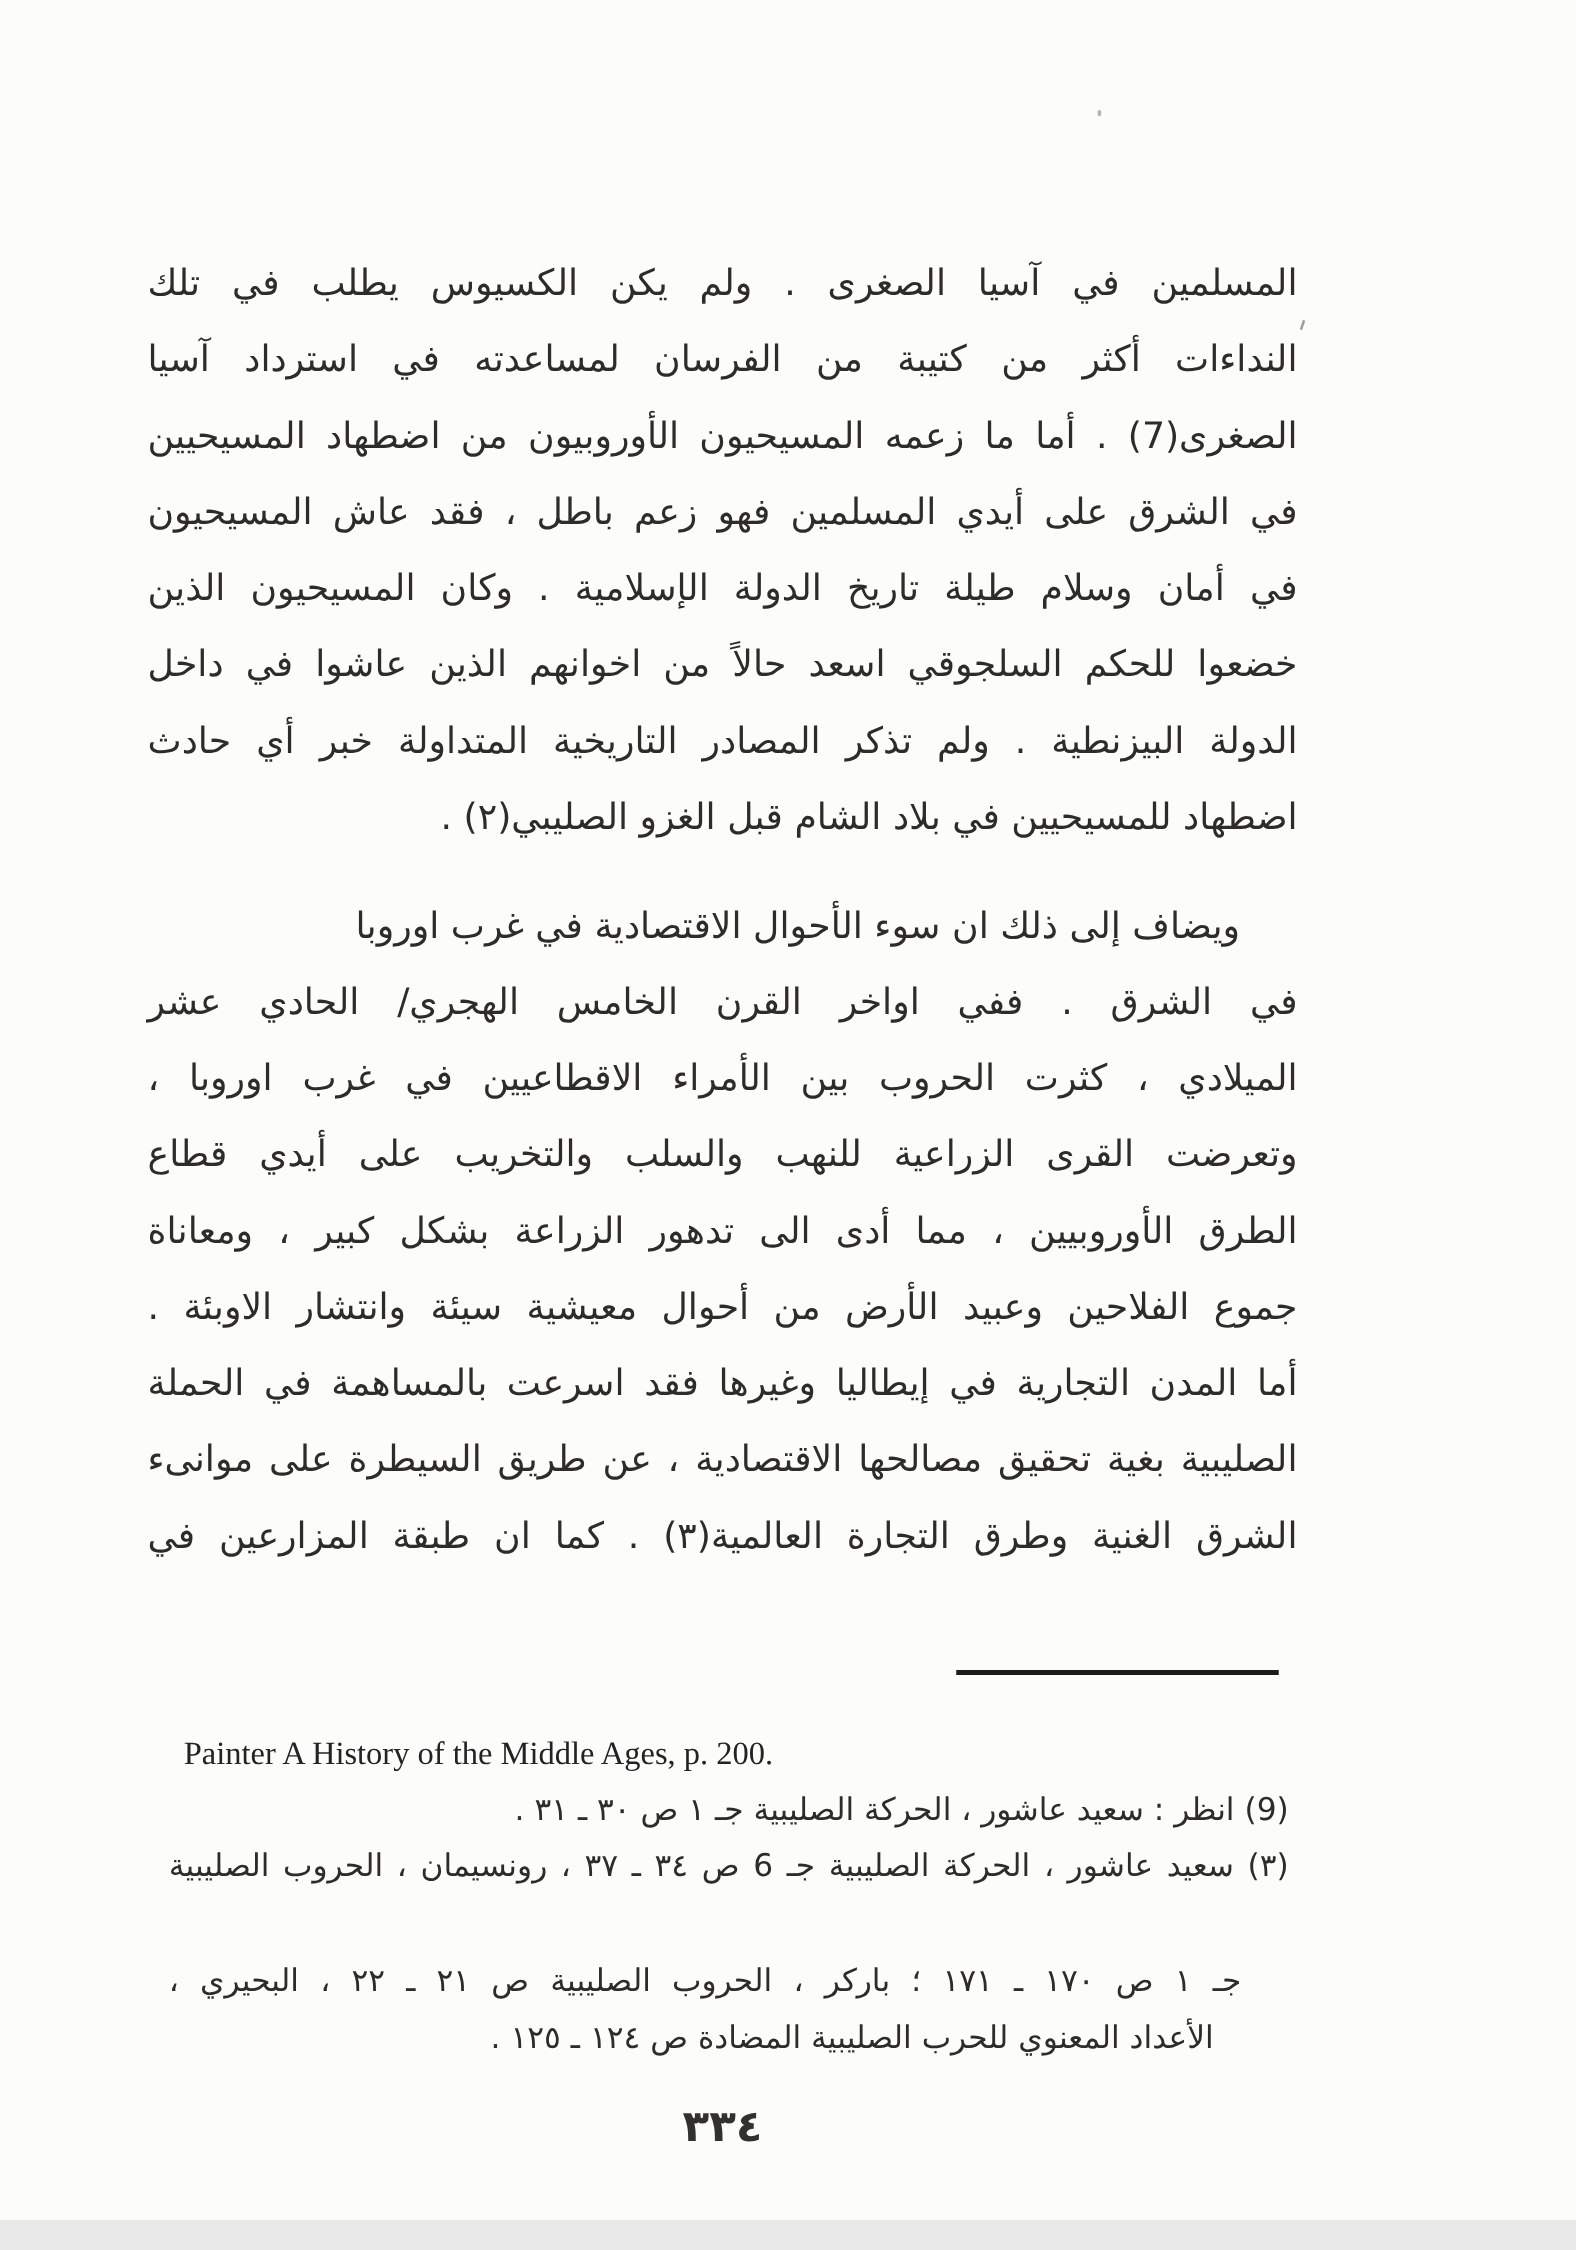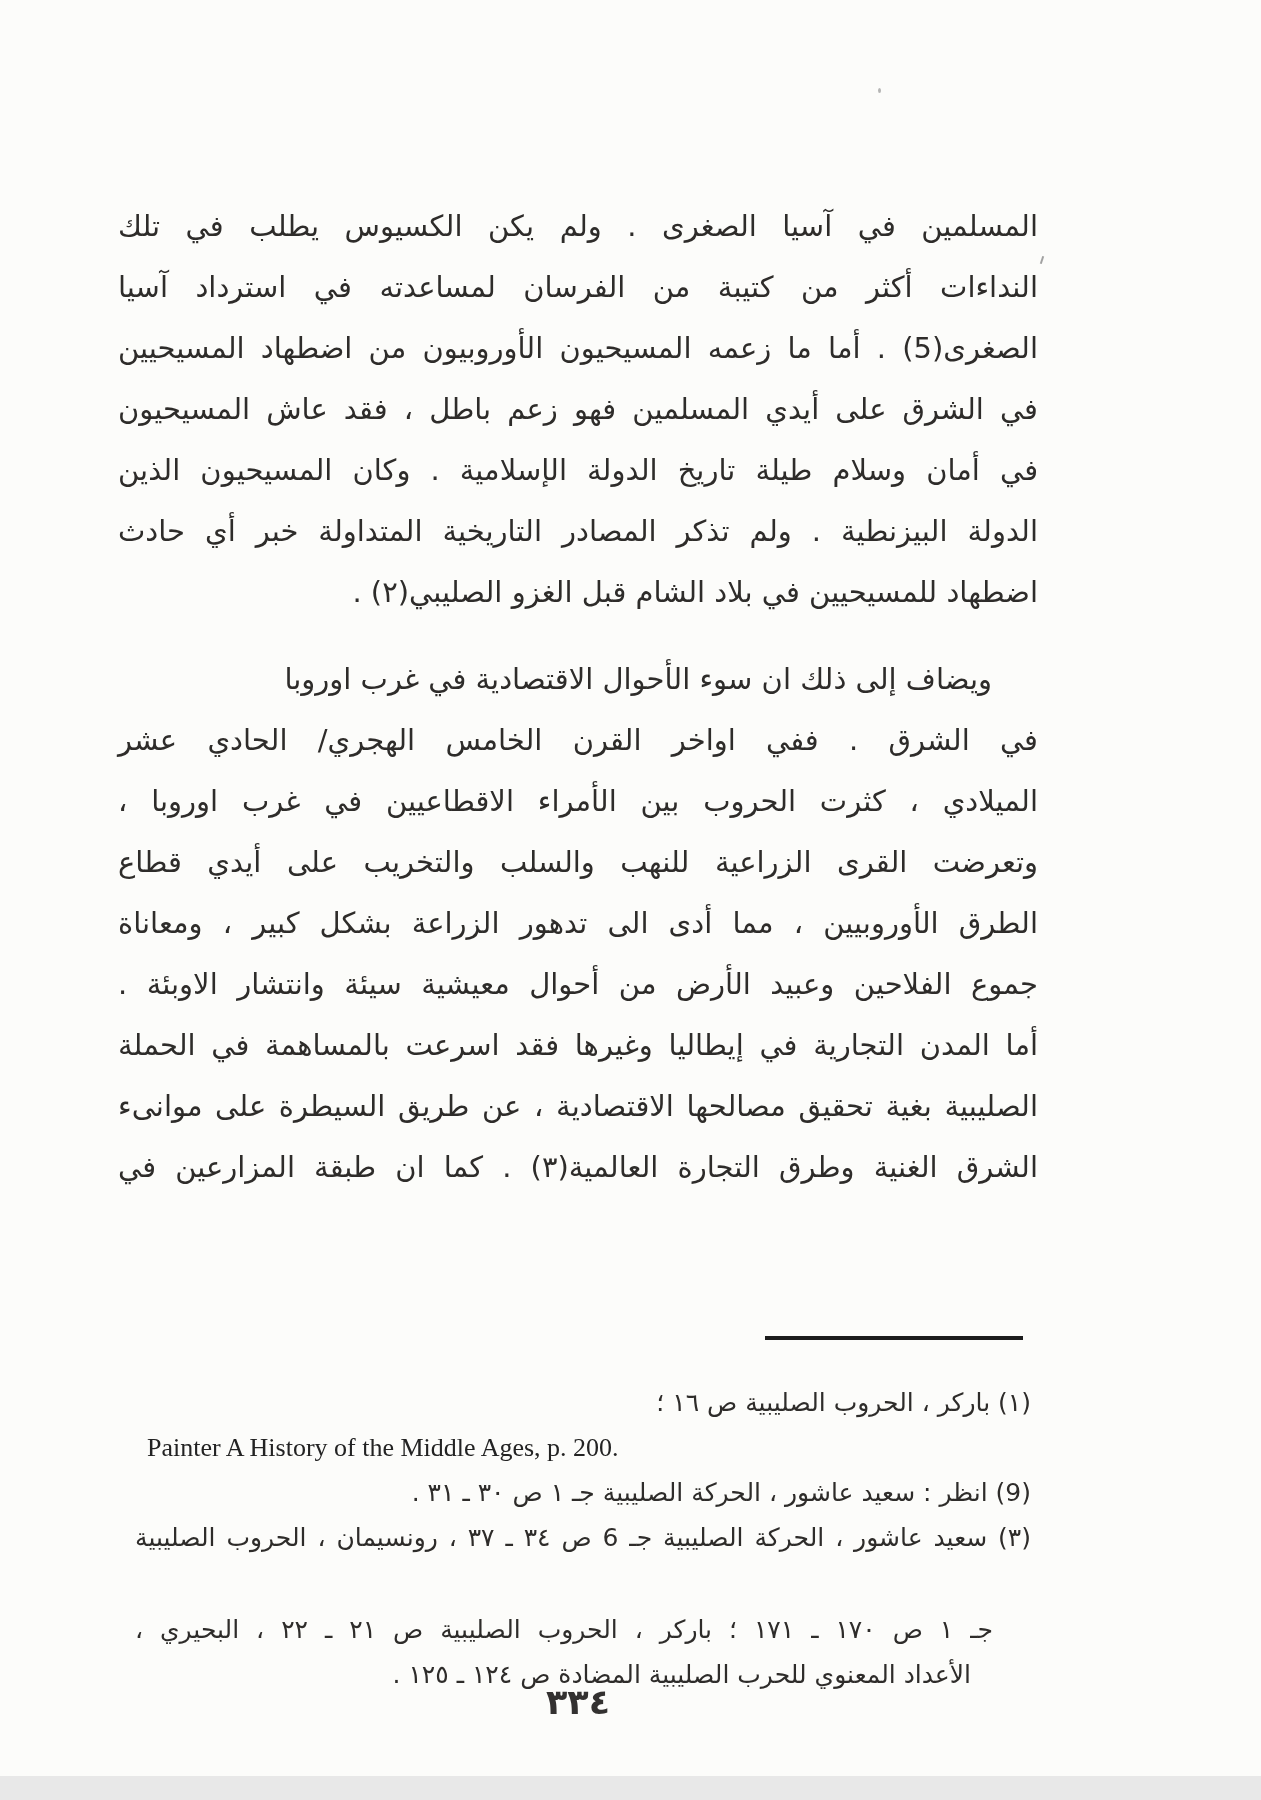--- a/index.html
+++ b/index.html
@@ -107,43 +107,43 @@
 
 <div class="page">
 
   <div class="speck"></div>
   <div class="tick"></div>
 
   <div class="body-text" dir="rtl" lang="ar">
     <div class="para">
       <div class="bline">المسلمين في آسيا الصغرى . ولم يكن الكسيوس يطلب في تلك</div>
       <div class="bline">النداءات أكثر من كتيبة من الفرسان لمساعدته في استرداد آسيا</div>
-      <div class="bline">الصغرى(5) . أما ما زعمه المسيحيون الأوروبيون من اضطهاد المسيحيين</div>
+      <div class="bline">الصغرى(7) . أما ما زعمه المسيحيون الأوروبيون من اضطهاد المسيحيين</div>
       <div class="bline">في الشرق على أيدي المسلمين فهو زعم باطل ، فقد عاش المسيحيون</div>
       <div class="bline">في أمان وسلام طيلة تاريخ الدولة الإسلامية . وكان المسيحيون الذين</div>
+      <div class="bline">خضعوا للحكم السلجوقي اسعد حالاً من اخوانهم الذين عاشوا في داخل</div>
       <div class="bline">الدولة البيزنطية . ولم تذكر المصادر التاريخية المتداولة خبر أي حادث</div>
       <div class="bline last">اضطهاد للمسيحيين في بلاد الشام قبل الغزو الصليبي(٢) .</div>
     </div>
     <div class="para para2">
       <div class="bline last indent">ويضاف إلى ذلك ان سوء الأحوال الاقتصادية في غرب اوروبا</div>
       <div class="bline">في الشرق . ففي اواخر القرن الخامس الهجري/ الحادي عشر</div>
       <div class="bline">الميلادي ، كثرت الحروب بين الأمراء الاقطاعيين في غرب اوروبا ،</div>
       <div class="bline">وتعرضت القرى الزراعية للنهب والسلب والتخريب على أيدي قطاع</div>
       <div class="bline">الطرق الأوروبيين ، مما أدى الى تدهور الزراعة بشكل كبير ، ومعاناة</div>
       <div class="bline">جموع الفلاحين وعبيد الأرض من أحوال معيشية سيئة وانتشار الاوبئة .</div>
       <div class="bline">أما المدن التجارية في إيطاليا وغيرها فقد اسرعت بالمساهمة في الحملة</div>
       <div class="bline">الصليبية بغية تحقيق مصالحها الاقتصادية ، عن طريق السيطرة على موانىء</div>
       <div class="bline">الشرق الغنية وطرق التجارة العالمية(٣) . كما ان طبقة المزارعين في</div>
     </div>
   </div>
 
   <div class="footnote-separator"></div>
 
   <div class="footnotes" dir="rtl" lang="ar">
-    <div class="fn-line">(١) باركر ، الحروب الصليبية ص ١٦ ؛</div>
     <div class="fn-line fn-latin" lang="en">Painter A History of the Middle Ages, p. 200.</div>
     <div class="fn-line">(9) انظر : سعيد عاشور ، الحركة الصليبية جـ ١ ص ٣٠ ـ ٣١ .</div>
     <div class="fn-line fjust">(٣) سعيد عاشور ، الحركة الصليبية جـ 6 ص ٣٤ ـ ٣٧ ، رونسيمان ، الحروب الصليبية</div>
     <div class="fn-line fjust ind1">جـ ١ ص ١٧٠ ـ ١٧١ ؛ باركر ، الحروب الصليبية ص ٢١ ـ ٢٢ ، البحيري ،</div>
     <div class="fn-line ind2">الأعداد المعنوي للحرب الصليبية المضادة ص ١٢٤ ـ ١٢٥ .</div>
   </div>
 
   <div class="page-number" lang="ar">٣٣٤</div>
 
 </div>

